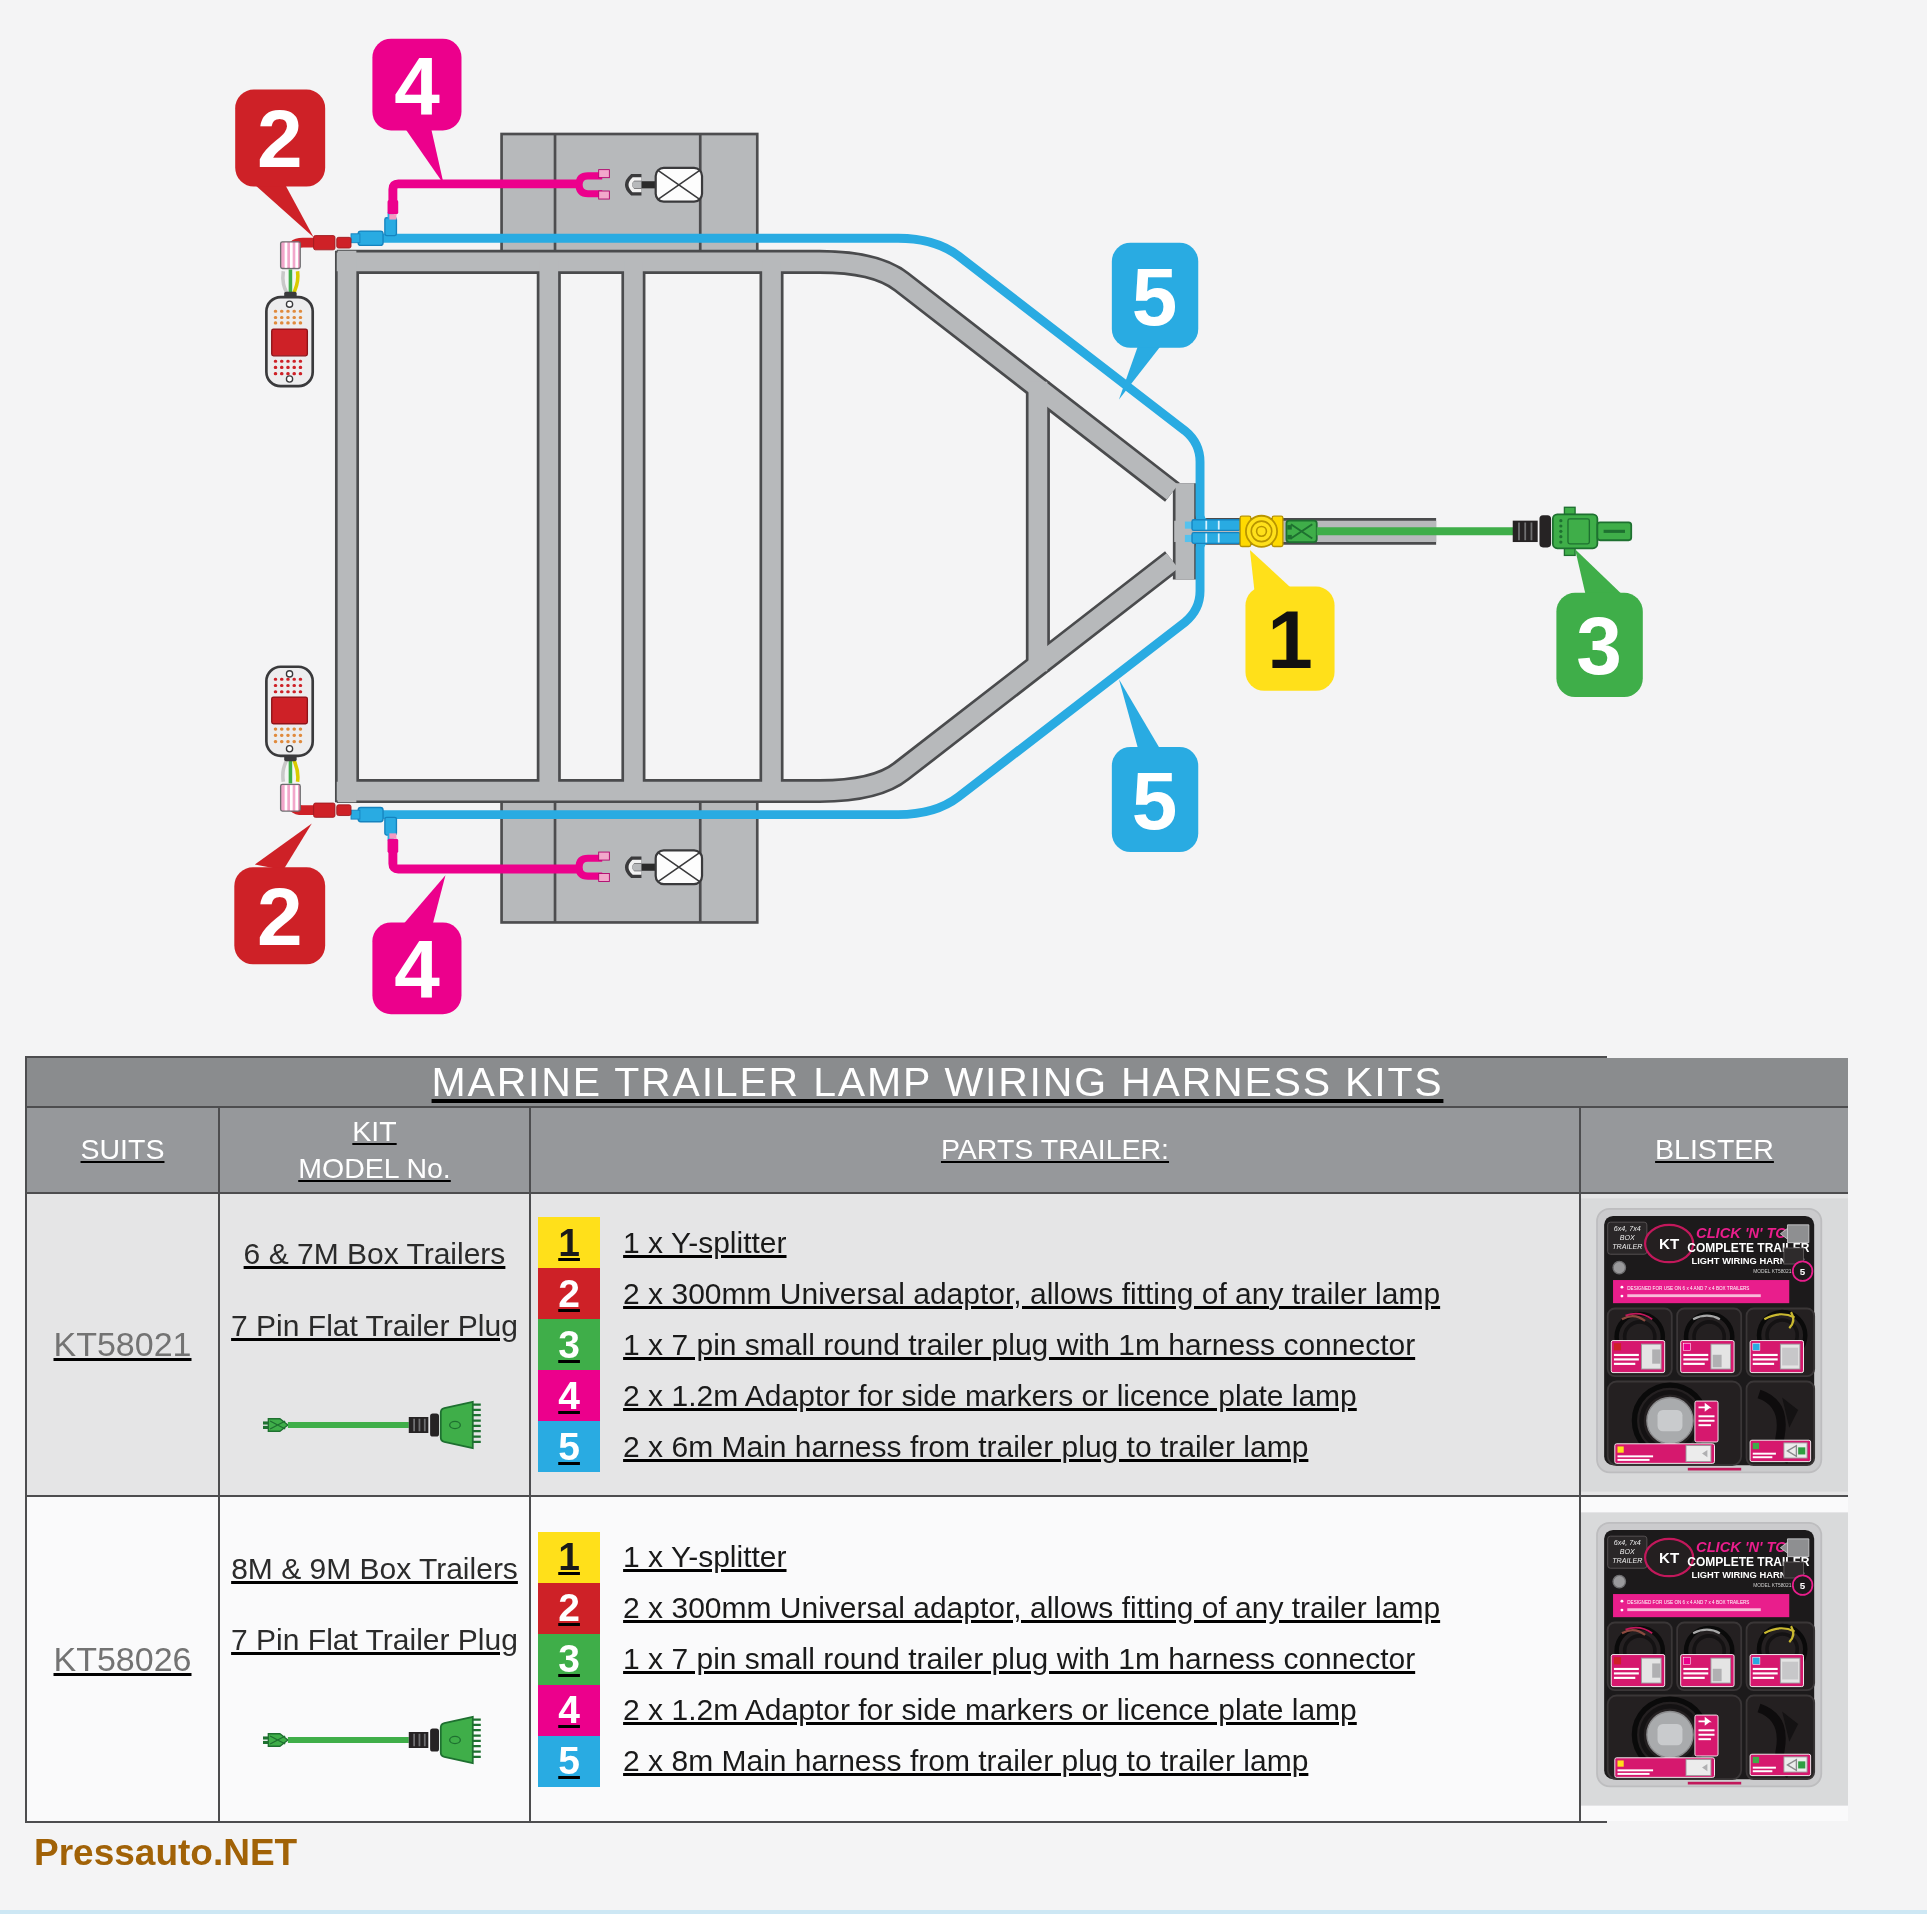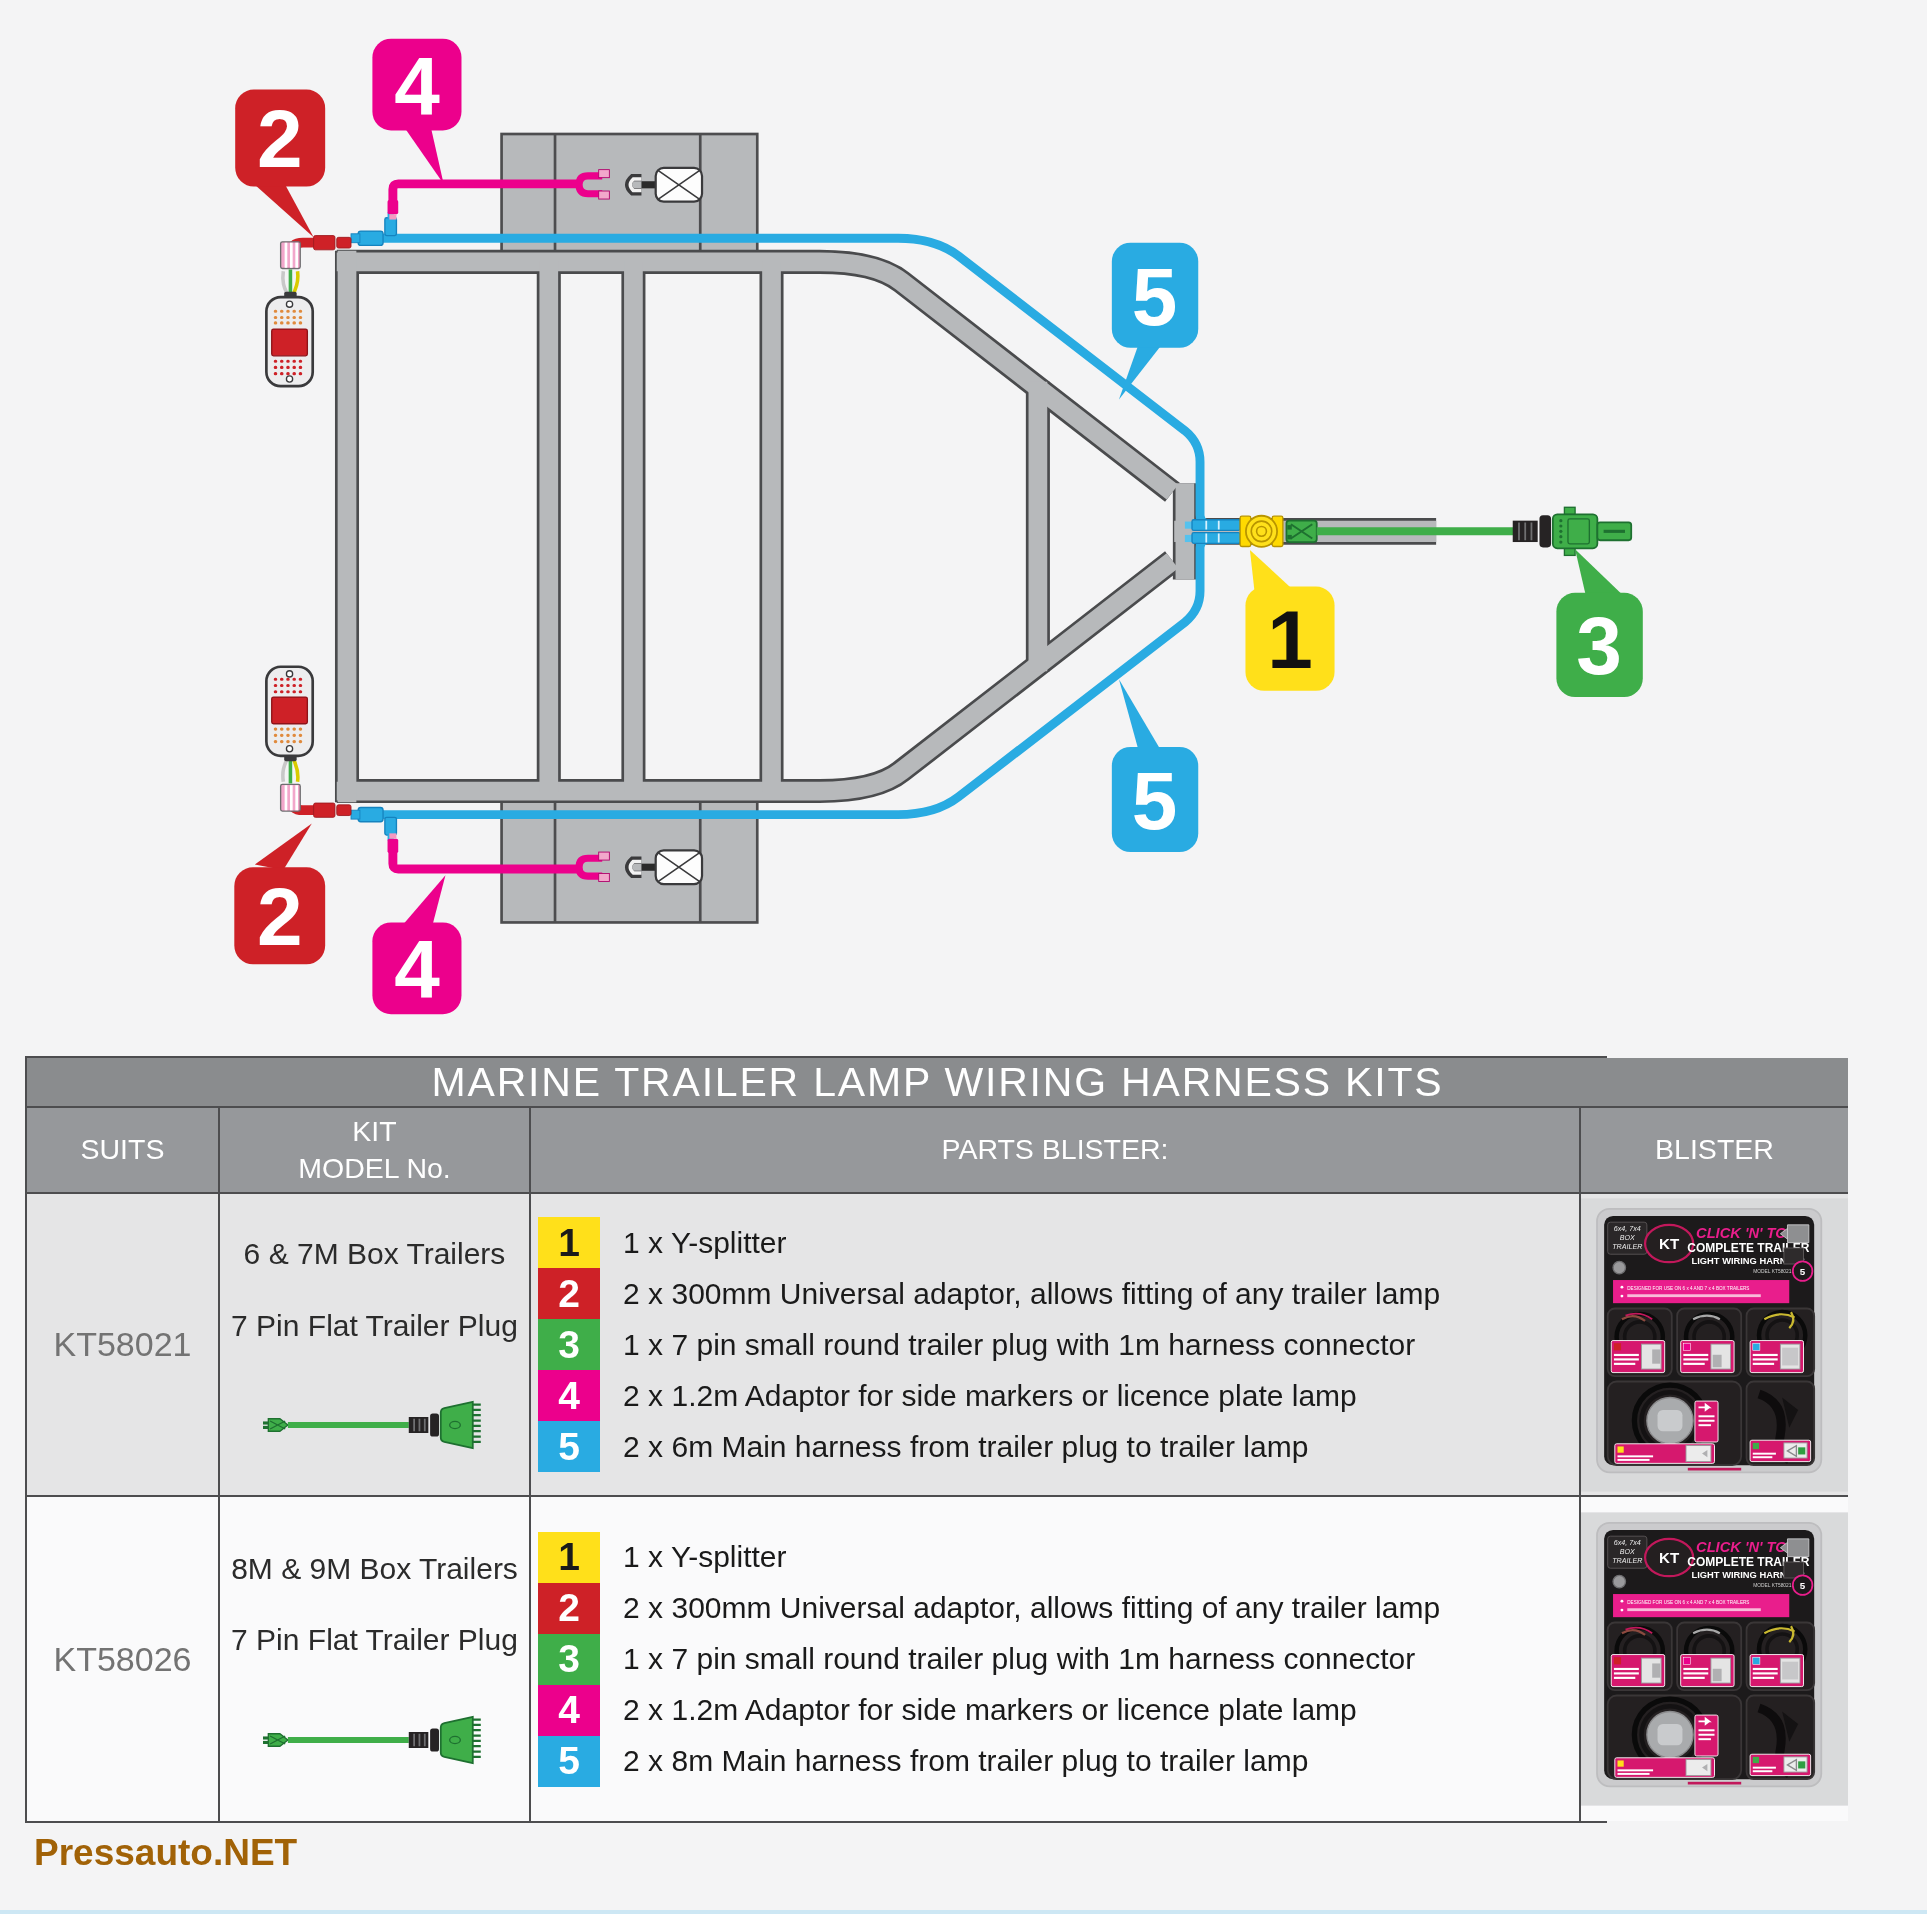--- a/index.html
+++ b/index.html
@@ -13,20 +13,21 @@
   .bubble-num{font-weight:bold;font-size:92px;fill:#fff;text-anchor:middle;}
   .bubble-num.dark{fill:#111;}
 
   
   .kit-table{
     position:absolute;left:25px;top:1056px;width:1582px;height:767px;
     box-sizing:border-box;border:2.7px solid #4D4D4F;
     display:grid;
     grid-template-columns:193px 311px 1050px 1fr;
     grid-template-rows:48px 86px 303px 1fr;
+    text-decoration:underline;
   }
   .cell{box-sizing:border-box;border-right:2.7px solid #4D4D4F;border-top:2.7px solid #4D4D4F;}
   .cell.last{border-right:none;text-align:right;}
   .title-cell{
     grid-column:1/5;background:#8A8C8E;color:#FFF;
     display:flex;align-items:center;justify-content:center;
     font-size:41px;letter-spacing:1.8px;border-top:none;border-right:none;
   }
   .head-cell{
     background:#96989B;color:#FFF;font-size:28.5px;text-align:center;
@@ -382,21 +383,21 @@
 </svg>
 
 <div class="kit-table">
   <div class="title-cell">MARINE TRAILER LAMP WIRING HARNESS KITS</div>
 
   <div class="cell head-cell">SUITS</div>
   <div class="cell head-cell">
     <span>KIT</span>
     <span>MODEL No.</span>
   </div>
-  <div class="cell head-cell">PARTS BLISTER:</div>
+  <div class="cell head-cell">PARTS TRAILER:</div>
   <div class="cell head-cell last">BLISTER</div>
 
   <div class="cell r1 model-cell">KT58021</div>
   <div class="cell r1 suits-cell">
     <span>6 &amp; 7M Box Trailers</span>
     <span>7 Pin Flat Trailer Plug</span>
     <svg width="232" height="64" viewBox="0 0 260 72">
         <use href="#plug-cable"></use>
       </svg>
   </div>

